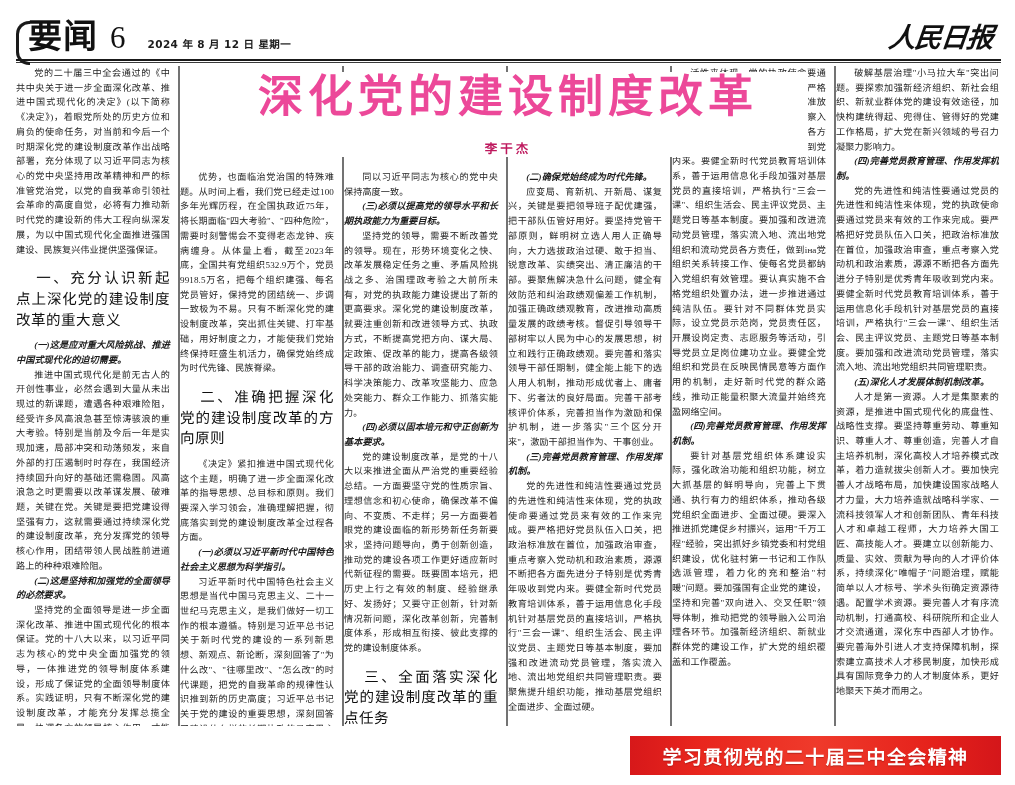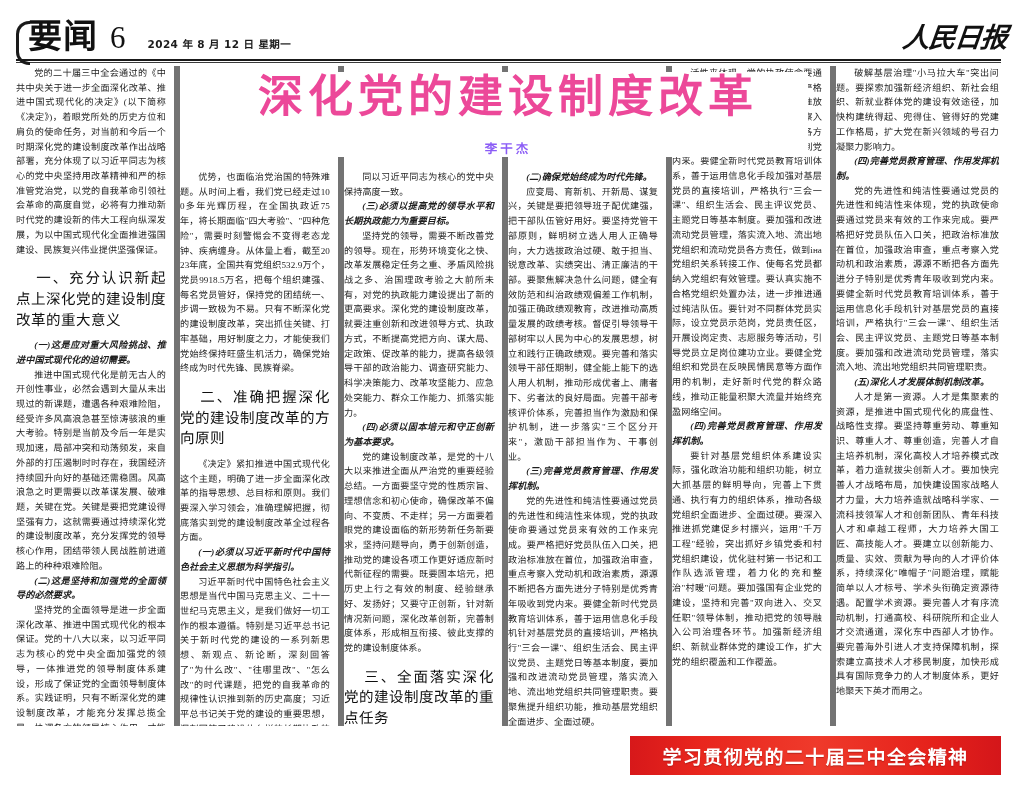--- a/index.html
+++ b/index.html
@@ -21,21 +21,21 @@
     height: 785px;
     position: relative;
     box-sizing: border-box;
     padding: 0;
   }
 
   
   .masthead {
     position: relative;
     height: 56px;
-    padding: 0 8px 0 16px;
+    padding: 0 22px 0 16px;
     display: flex;
     align-items: flex-end;
     box-sizing: border-box;
   }
   .masthead-left {
     display: flex;
     align-items: baseline;
     position: relative;
     padding-left: 12px;
     padding-bottom: 2px;
@@ -121,38 +121,38 @@
     line-height: 1.12;
     color: #ec4899;
     white-space: nowrap;
   }
   .byline {
     font-family: "Liberation Serif", "DejaVu Serif", serif;
     font-size: 12.5px;
     font-weight: 600;
     letter-spacing: 3px;
     margin-top: 16px;
-    color: #8b5cf6;
+    color: #be185d;
   }
 
   
   .columns {
     position: absolute;
     left: 16px;
     top: 66px;
     width: 983px;
     height: 660px;
     display: flex;
     gap: 0;
   }
   .col {
     width: 157px;
     box-sizing: border-box;
     padding-right: 8px;
-    border-right: 6px solid #737373;
+    border-right: 2px solid #737373;
     font-family: "Liberation Serif", "DejaVu Serif", serif;
     overflow: hidden;
     position: relative;
   }
   .col:last-child {
     border-right: none;
     padding-right: 0;
   }
   .col.c1 { width: 164px; }
   .col.c2 { width: 164px; }

